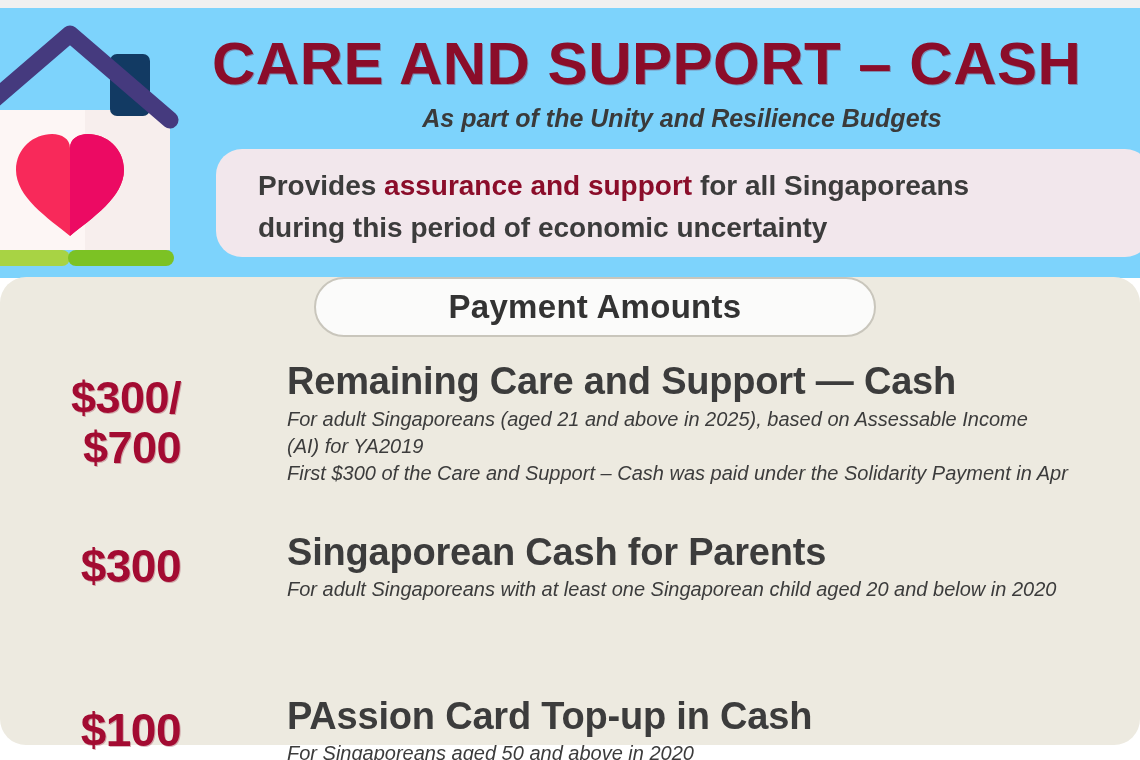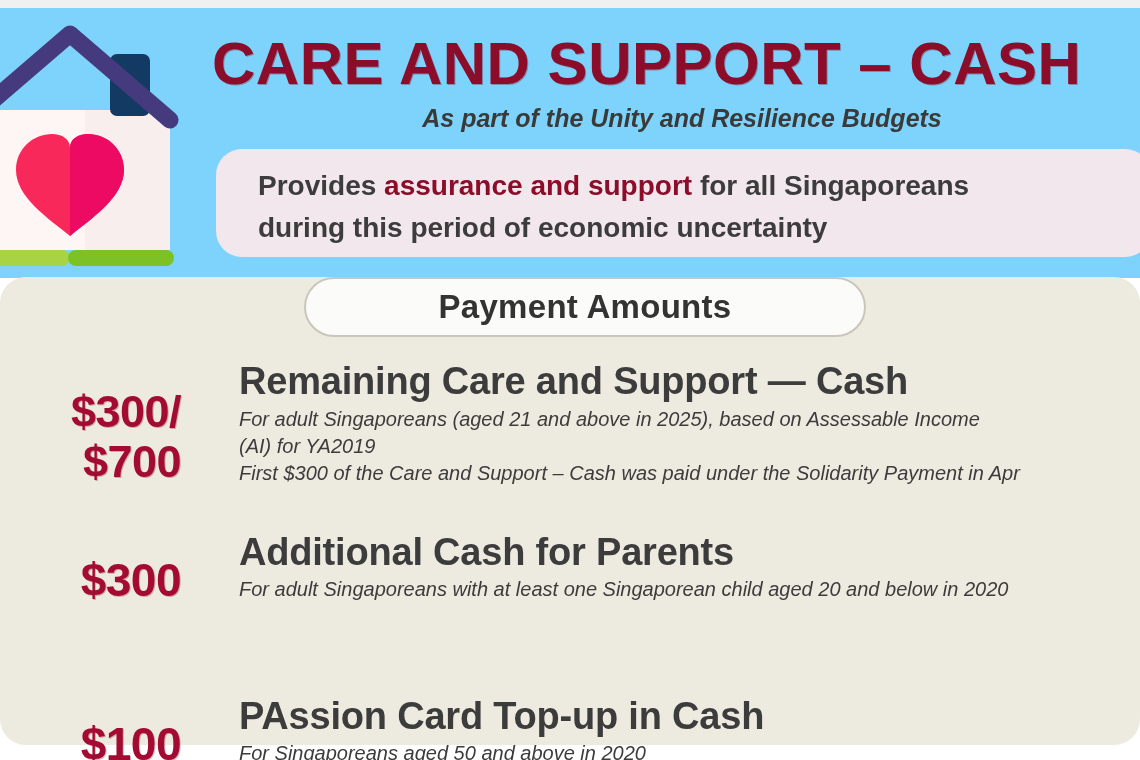--- a/index.html
+++ b/index.html
@@ -87,21 +87,21 @@
   
   .panel {
     position: absolute;
     left: 0; top: 277px;
     width: 1140px; height: 468px;
     background: #edeae0;
     border-radius: 26px;
   }
   .pill {
     position: absolute;
-    left: 304px; top: 277px;
+    left: 314px; top: 277px;
     width: 562px; height: 60px;
     background: #fbfbfa;
     border: 2px solid #c9c6bc;
     border-radius: 32px;
     box-sizing: border-box;
     display: flex;
     align-items: center;
     justify-content: center;
   }
   .pill-label {
@@ -112,21 +112,22 @@
   }
   
   .rows {
     position: absolute;
     left: 0; top: 358px;
     width: 1140px;
   }
   .row {
     position: relative;
     display: flex;
-    align-items: flex-end;
+    align-items: center;
+    gap: 48px;
   }
   .row-amount {
     width: 195px;
     flex: 0 0 195px;
     text-align: right;
     padding-right: 14px;
     box-sizing: border-box;
     color: #a30b32;
     font-size: 46px;
     font-weight: bold;
@@ -214,21 +215,21 @@
         <div class="row-note">(AI) for YA2019</div>
         <div class="row-note">First $300 of the Care and Support – Cash was paid under the Solidarity Payment in Apr</div>
       </div>
     </div>
 
     <div class="row row-2">
       <div class="row-amount">
         <span class="amt-line">$300</span>
       </div>
       <div class="row-body">
-        <div class="row-title">Additional Cash for Parents</div>
+        <div class="row-title">Singaporean Cash for Parents</div>
         <div class="row-note">For adult Singaporeans with at least one Singaporean child aged 20 and below in 2020</div>
       </div>
     </div>
 
     <div class="row row-3">
       <div class="row-amount">
         <span class="amt-line">$100</span>
       </div>
       <div class="row-body">
         <div class="row-title">PAssion Card Top-up in Cash</div>

